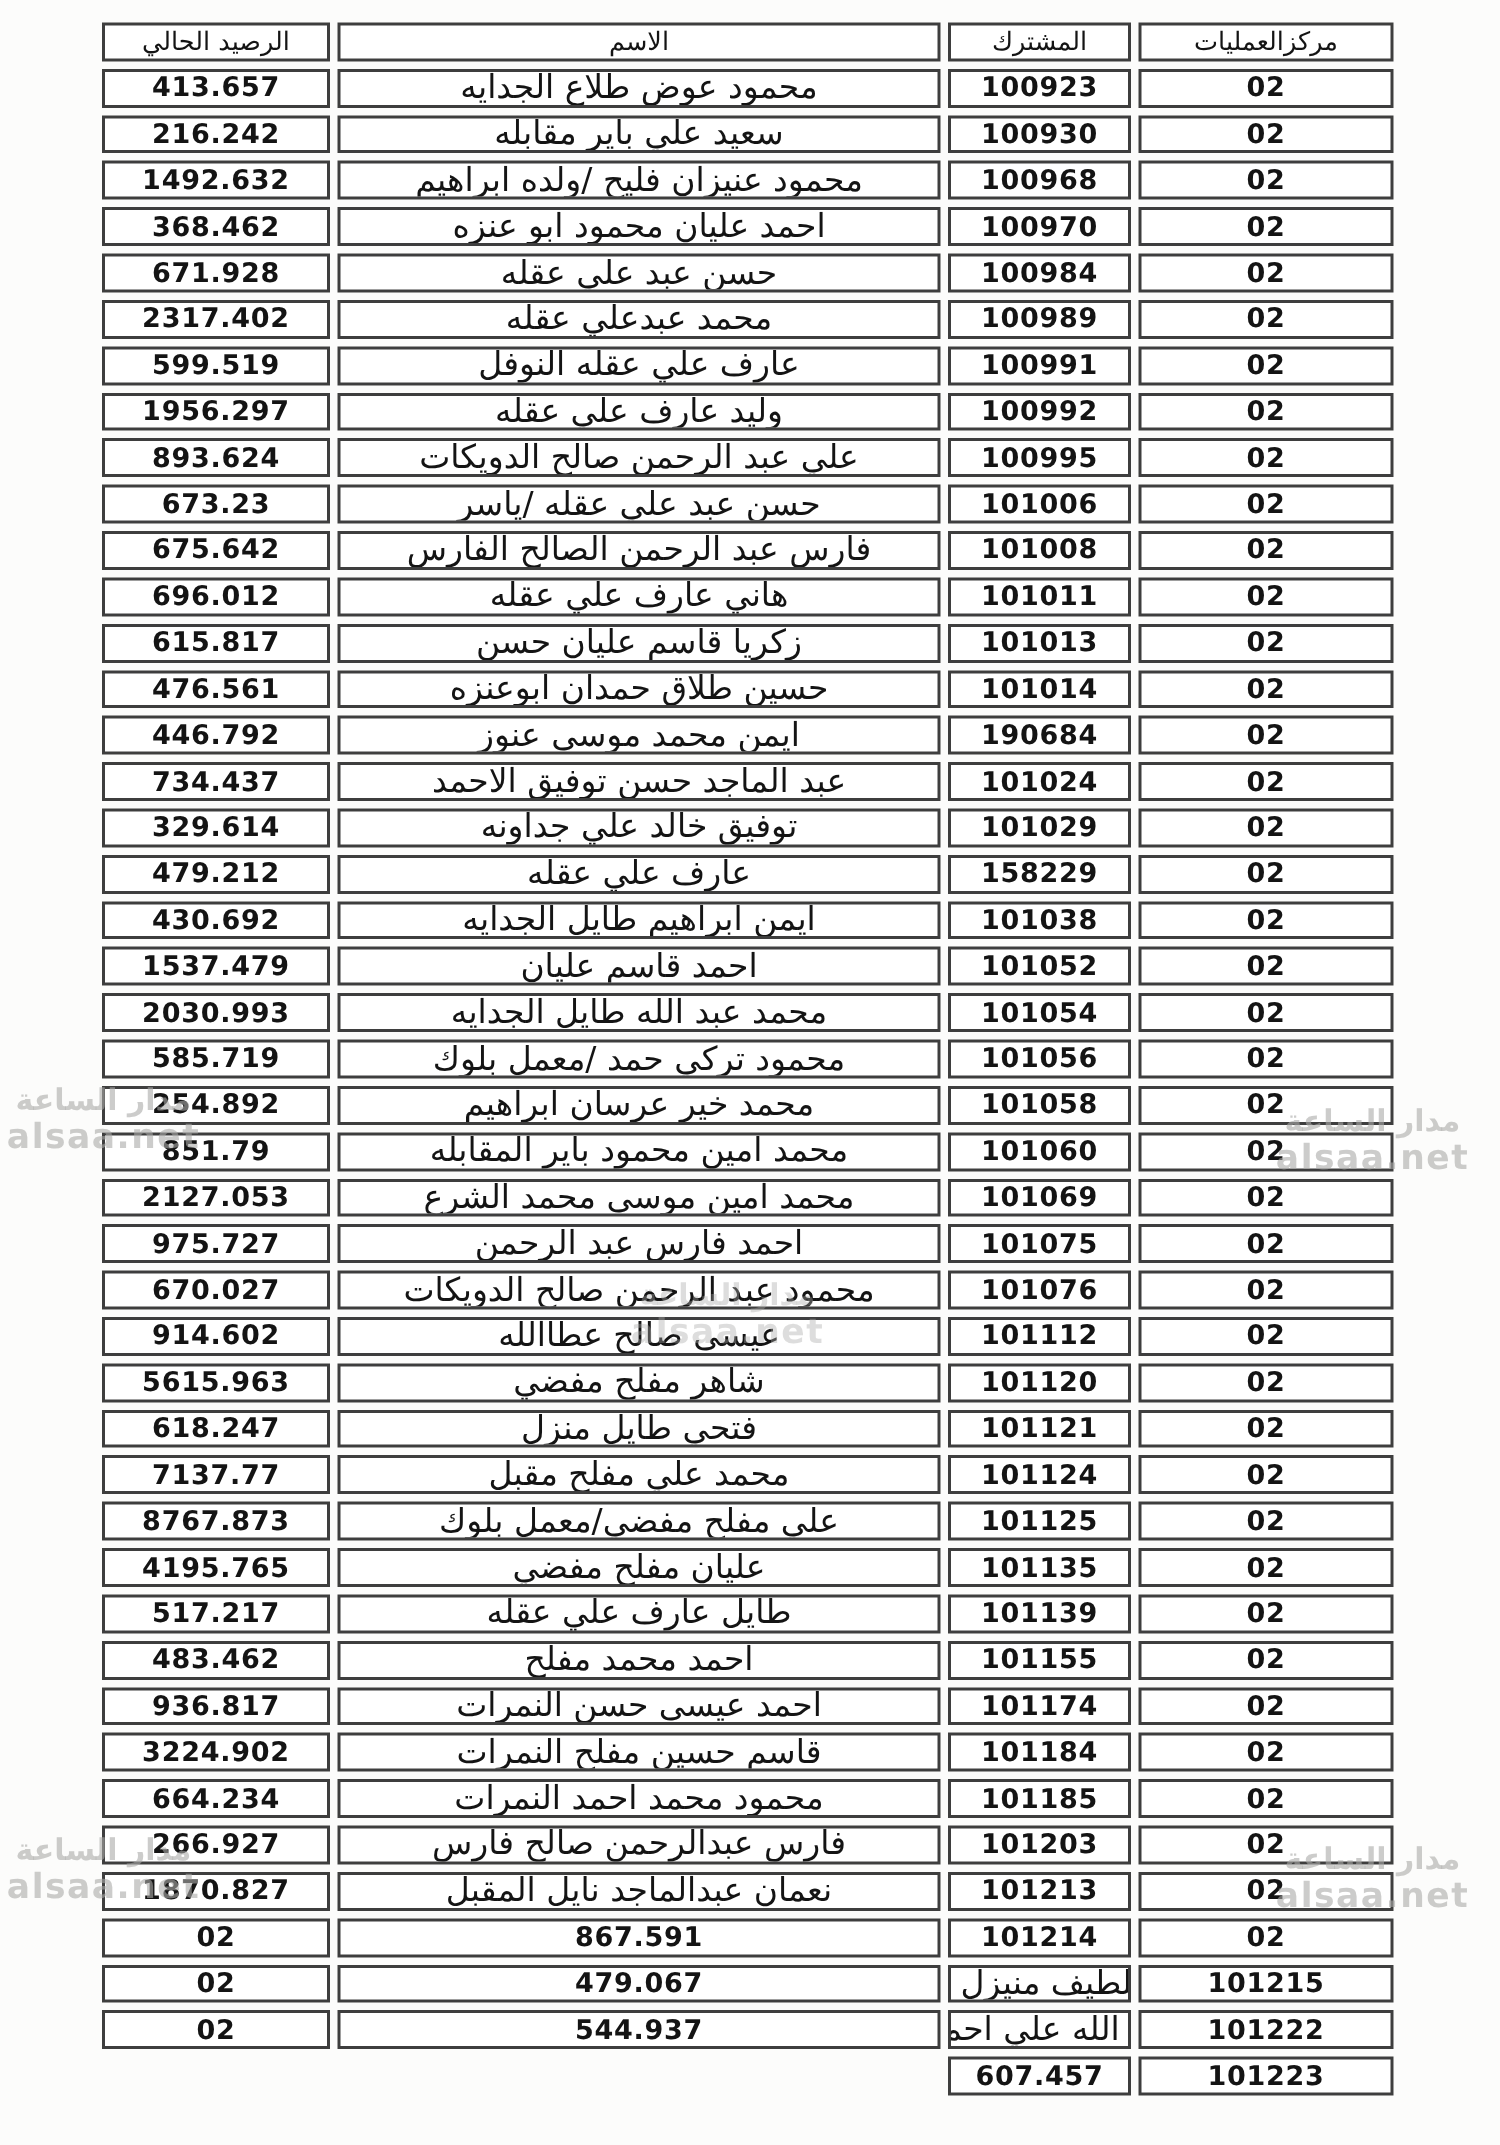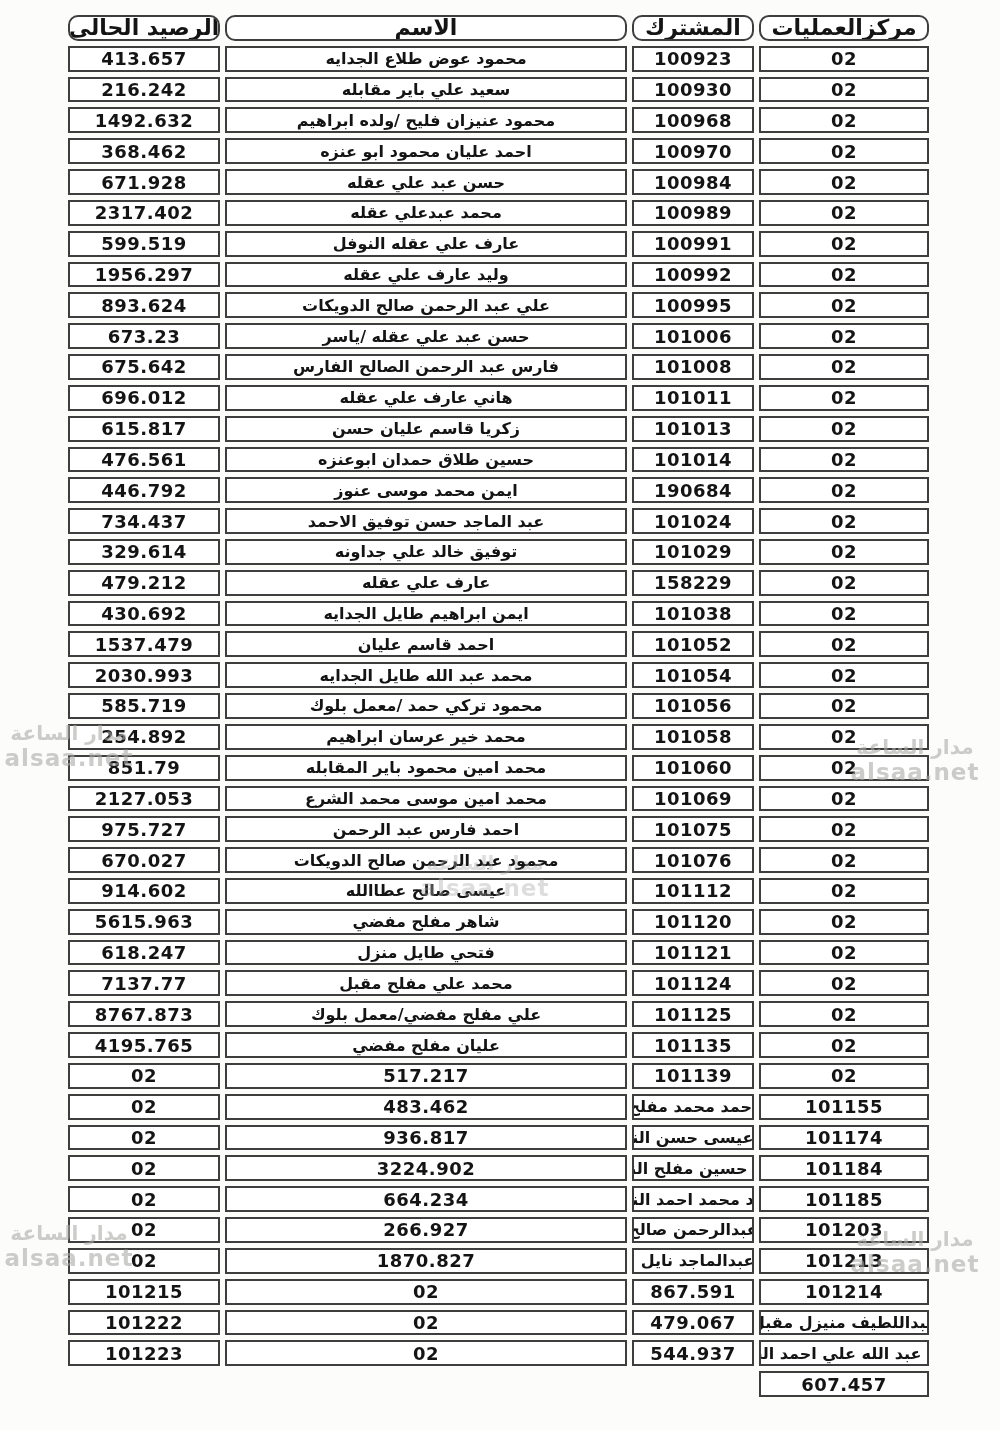--- a/index.html
+++ b/index.html
@@ -33,27 +33,26 @@
     background: #ffffff;
     box-sizing: border-box;
     display: flex;
     align-items: center;
     justify-content: center;
     overflow: hidden;
     color: #141414;
     white-space: nowrap;
   }
   .cell.header {
+    font-size: 17px;
+    font-weight: 400;
+  }
+  .cell.name {
     font-size: 22px;
-    font-weight: 700;
-    border-radius: 10px;
-  }
-  .cell.name {
-    font-size: 16px;
-    font-weight: 700;
+    font-weight: 400;
     text-align: right;
   }
   .cell.num {
     font-size: 18px;
     font-weight: 700;
     direction: ltr;
     letter-spacing: 0.5px;
   }
   .watermark {
     position: absolute;
@@ -239,20 +238,21 @@
     <div class="cell name">علي مفلح مفضي/معمل بلوك</div>
     <div class="cell num">8767.873</div>
 
     <div class="cell num">02</div>
     <div class="cell num">101135</div>
     <div class="cell name">عليان مفلح مفضي</div>
     <div class="cell num">4195.765</div>
 
     <div class="cell num">02</div>
     <div class="cell num">101139</div>
+    <div class="cell name">طايل عارف علي عقله</div>
     <div class="cell num">517.217</div>
 
     <div class="cell num">02</div>
     <div class="cell num">101155</div>
     <div class="cell name">احمد محمد مفلح</div>
     <div class="cell num">483.462</div>
 
     <div class="cell num">02</div>
     <div class="cell num">101174</div>
     <div class="cell name">احمد عيسى حسن النمرات</div>

